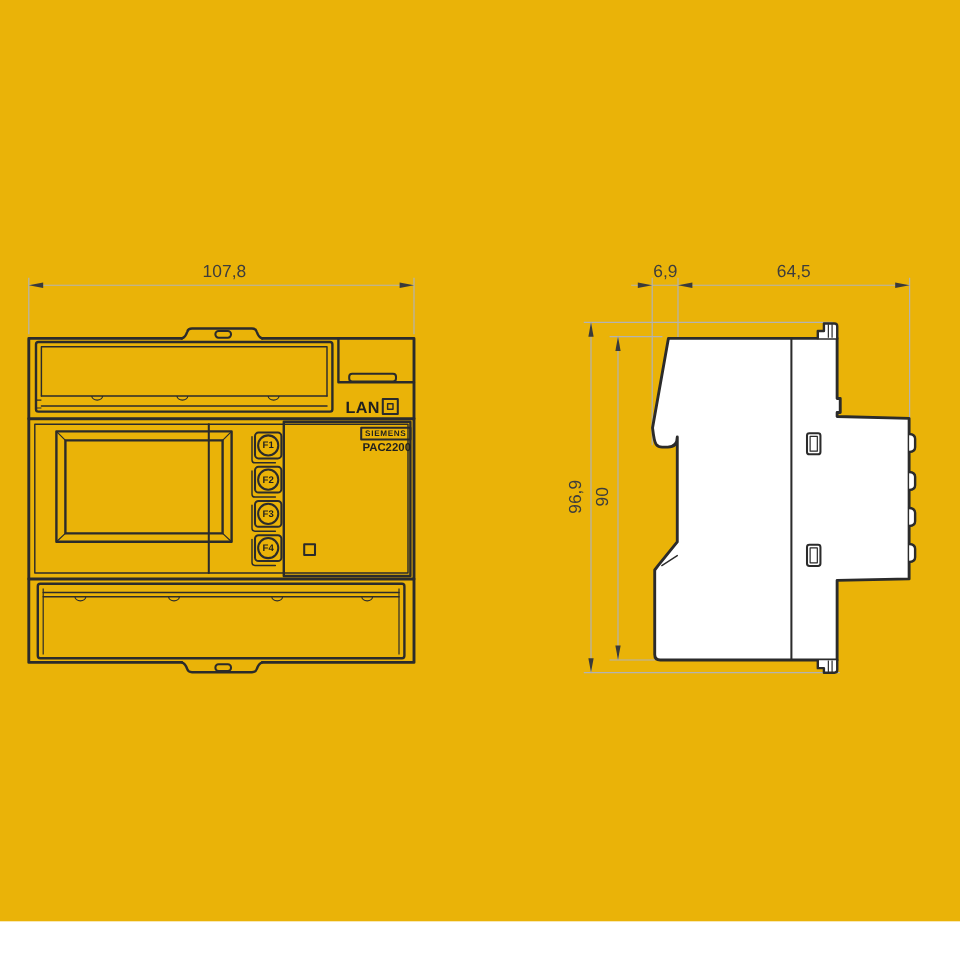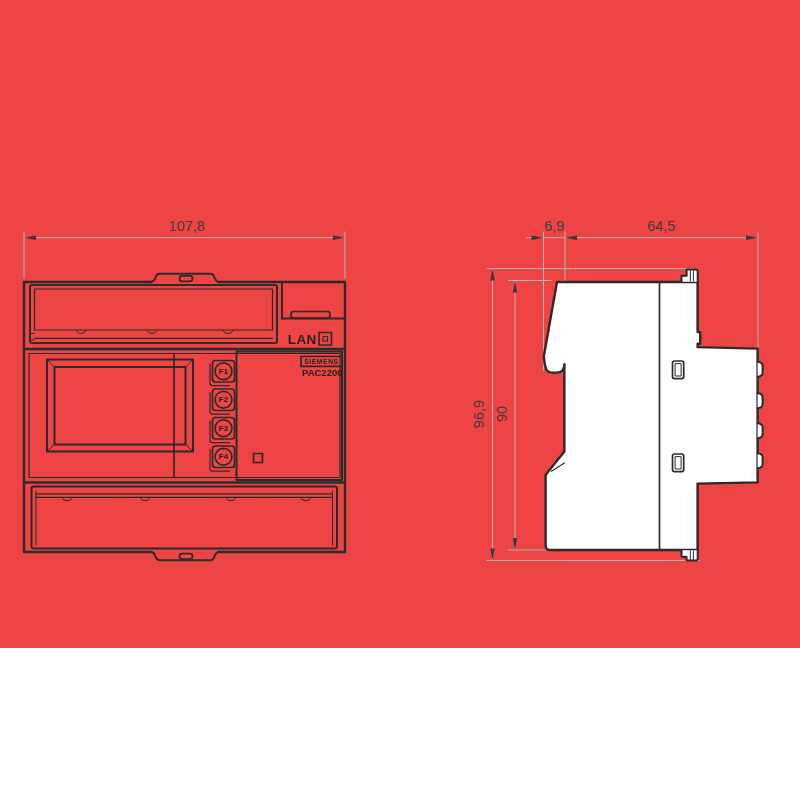--- a/index.html
+++ b/index.html
@@ -1,16 +1,16 @@
 <!DOCTYPE html>
 <html><head>
 <meta charset="utf-8">
 <style>
   html,body{margin:0;padding:0;background:#ffffff;}
-  .canvas{position:relative;width:800px;height:648px;background:#ef4444;overflow:hidden;}
+  .canvas{position:relative;width:800px;height:768px;background:#eab308;overflow:hidden;}
   svg{position:absolute;left:0;top:0;}
   
   .ol   {fill:none;stroke:#2b2b2b;stroke-width:2.4;stroke-linejoin:round;stroke-linecap:round;}
   .ol2  {fill:none;stroke:#2b2b2b;stroke-width:2;stroke-linejoin:round;stroke-linecap:round;}
   .ol3  {fill:none;stroke:#2b2b2b;stroke-width:1.7;stroke-linejoin:round;stroke-linecap:round;}
   .thin {fill:none;stroke:#2b2b2b;stroke-width:1.2;stroke-linejoin:round;stroke-linecap:round;}
   .hair {fill:none;stroke:#2b2b2b;stroke-width:1;stroke-linejoin:round;}
   .fw   {fill:#ffffff;}
   
   .dim  {fill:none;stroke:#b3b3b3;stroke-width:1;}

